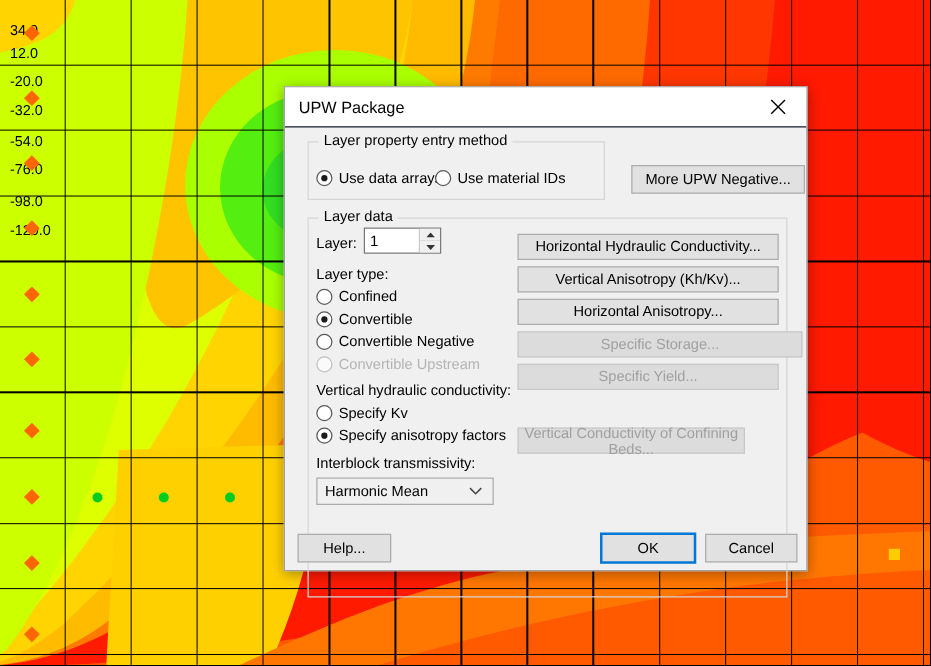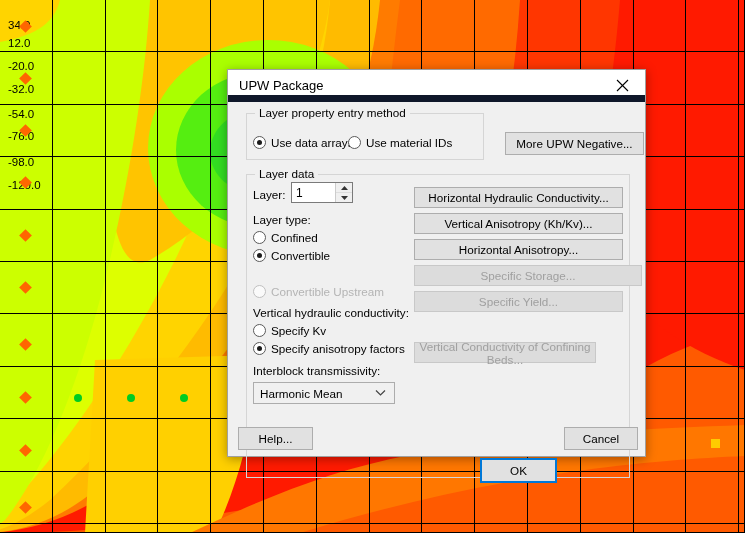--- a/index.html
+++ b/index.html
@@ -65,21 +65,21 @@
     background: #f0f0f0;
     border: 1px solid #a0a0a0;
     box-shadow: 0 2px 10px rgba(0,0,0,0.35);
     font-size: 11.7px;
     color: #000;
   }
   #titlebar {
     position: relative;
     height: 32px;
     background: #ffffff;
-    border-bottom: 7px solid #0f172a;
+    border-bottom: 1px solid #0f172a;
   }
   #dialog-title {
     position: absolute;
     left: 11px; top: 8px;
     font-size: 13px;
     color: #000;
   }
   #close-btn {
     position: absolute;
     right: 0; top: 0;
@@ -329,20 +329,24 @@
   <div class="static-label" style="left:25px; top:143px;">Layer type:</div>
 
   <div class="radio-row" style="left:25px; top:161px;">
     <span class="radio"></span>
     <span class="radio-label">Confined</span>
   </div>
   <div class="radio-row" style="left:25px; top:179px;">
     <span class="radio checked"></span>
     <span class="radio-label">Convertible</span>
   </div>
+  <div class="radio-row" style="left:25px; top:197px;">
+    <span class="radio"></span>
+    <span class="radio-label">Convertible Negative</span>
+  </div>
   <div class="radio-row disabled" style="left:25px; top:215px;">
     <span class="radio disabled"></span>
     <span class="radio-label">Convertible Upstream</span>
   </div>
 
   <div class="static-label" style="left:25px; top:236px;">Vertical hydraulic conductivity:</div>
 
   <div class="radio-row" style="left:25px; top:254px;">
     <span class="radio"></span>
     <span class="radio-label">Specify Kv</span>
@@ -364,15 +368,15 @@
   </div>
 
   <button class="btn" style="left:186px; top:117px; width:209px; height:21px;">Horizontal Hydraulic Conductivity...</button>
   <button class="btn" style="left:186px; top:143px; width:209px; height:21px;">Vertical Anisotropy (Kh/Kv)...</button>
   <button class="btn" style="left:186px; top:169px; width:209px; height:21px;">Horizontal Anisotropy...</button>
   <button class="btn disabled" style="left:186px; top:195px; width:228px; height:21px;">Specific Storage...</button>
   <button class="btn disabled" style="left:186px; top:221px; width:209px; height:21px;">Specific Yield...</button>
   <button class="btn disabled" style="left:186px; top:272px; width:182px; height:21px;">Vertical Conductivity of Confining Beds...</button>
 
   <button class="btn" style="left:10px; top:357px; width:75px; height:23px;">Help...</button>
-  <button class="btn default" style="left:252px; top:356px; width:77px; height:25px;margin-top:32px;">OK</button>
+  <button class="btn default" style="left:252px; top:356px; width:77px; height:25px;">OK</button>
   <button class="btn" style="left:336px; top:357px; width:74px; height:23px;">Cancel</button>
 </div>
 
 </body></html>

